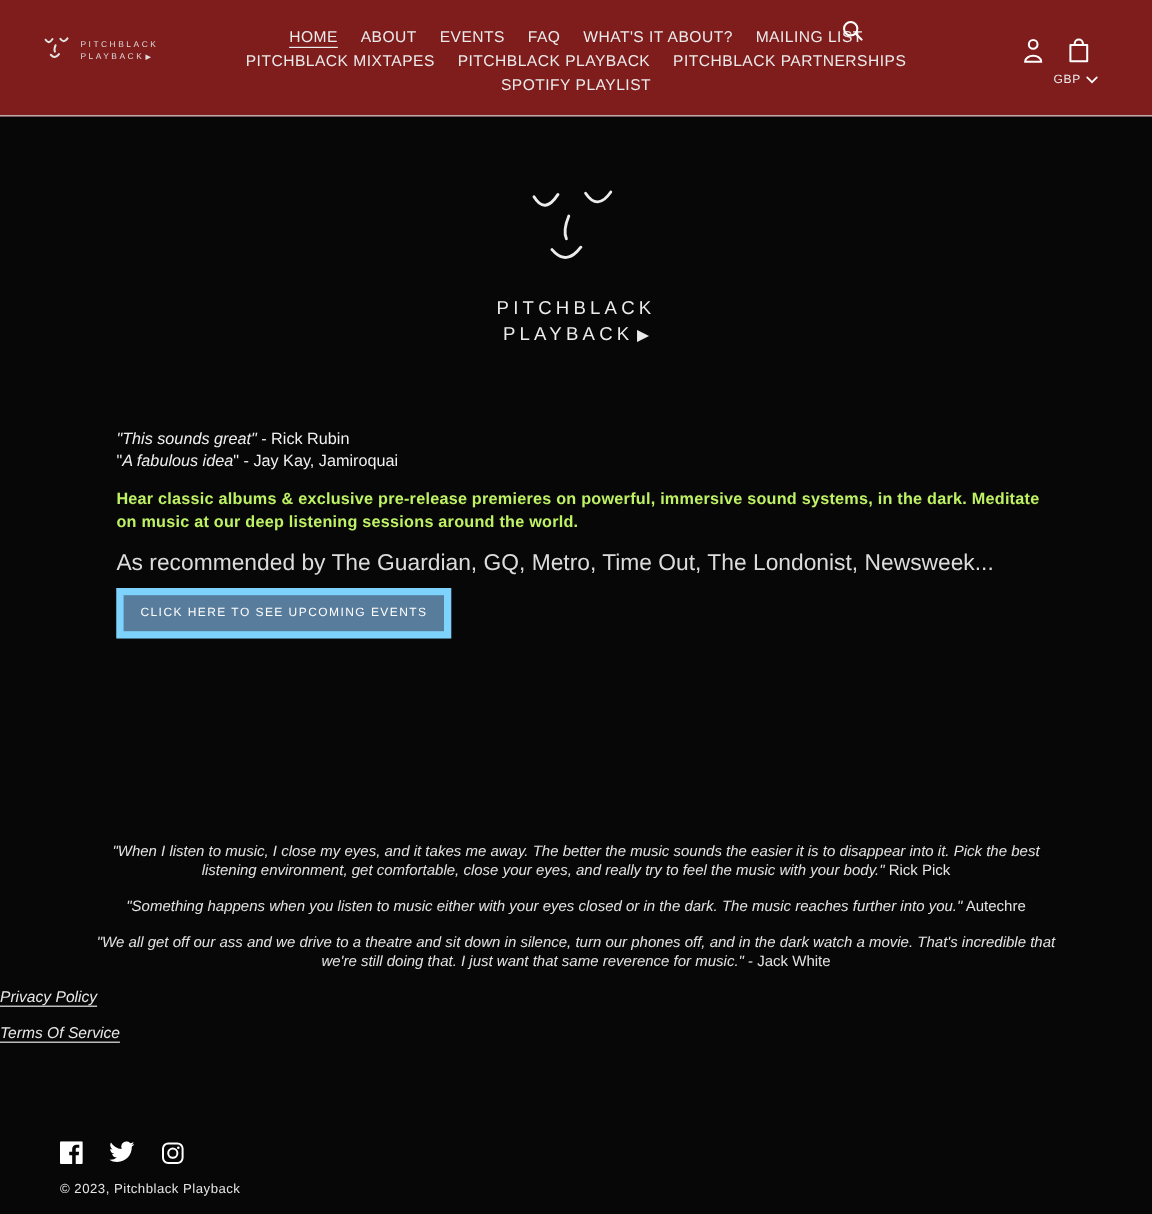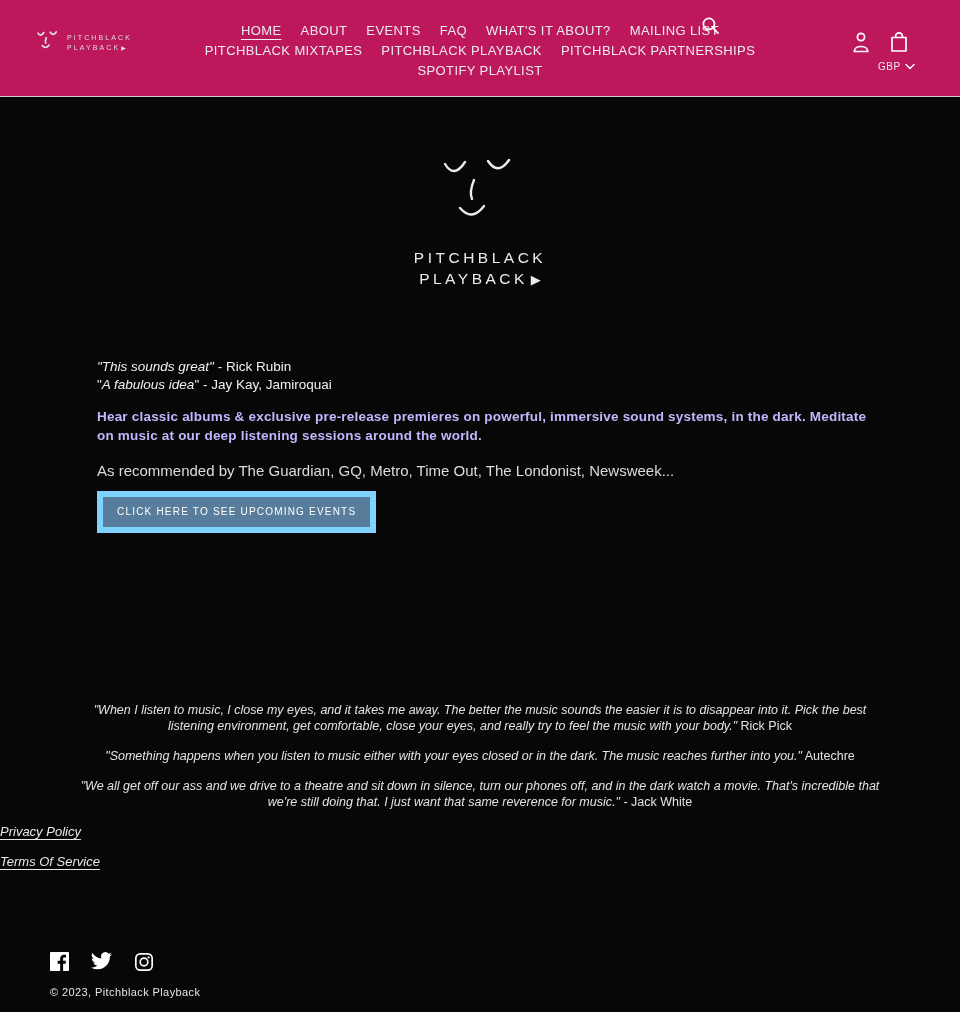--- a/index.html
+++ b/index.html
@@ -10,21 +10,21 @@
     font-family:"Liberation Sans", sans-serif;
     overflow:hidden;
     position:relative;
   }
   a { color:inherit; text-decoration:none; cursor:pointer; }
 
   
   header {
     position:relative;
     height:97px;
-    background:#be185d;
+    background:#7f1d1d;
     border-bottom:1px solid #cfcfcf;
   }
   .header-logo {
     position:absolute; left:36px; top:30px;
     display:flex; align-items:center; gap:7px;
   }
   .header-logo-text {
     font-size:7px; letter-spacing:2.1px; line-height:10px;
     color:#dedede; white-space:nowrap;
   }
@@ -61,23 +61,23 @@
   }
   .play-glyph { font-size:13px; margin-left:3px; letter-spacing:0; }
 
   
   .intro { margin:68px 0 0 97px; width:784px; }
   .press-quote { font-size:13.5px; line-height:18px; color:#f0f0f0; }
   .press-quote em { font-style:italic; }
   .intro-heading {
     margin-top:14px;
     font-size:13.5px; font-weight:bold; line-height:18.5px;
-    letter-spacing:0.2px; color:#c4b5fd;
-  }
-  .recommended { margin-top:17px; font-size:15px; line-height:18px; color:#dcdcdc; }
+    letter-spacing:0.2px; color:#bef264;
+  }
+  .recommended { margin-top:17px; font-size:19px; line-height:18px; color:#dcdcdc; }
   .cta-button {
     display:inline-block; margin-top:11px;
     background:#587c9c; border:6px solid #7dd3fc;
     color:#fff; font-size:10px; letter-spacing:1.2px; line-height:12px;
     padding:9px 14px; text-transform:uppercase;
   }
 
   
   .testimonials {
     width:816px; margin:169px auto 0;

